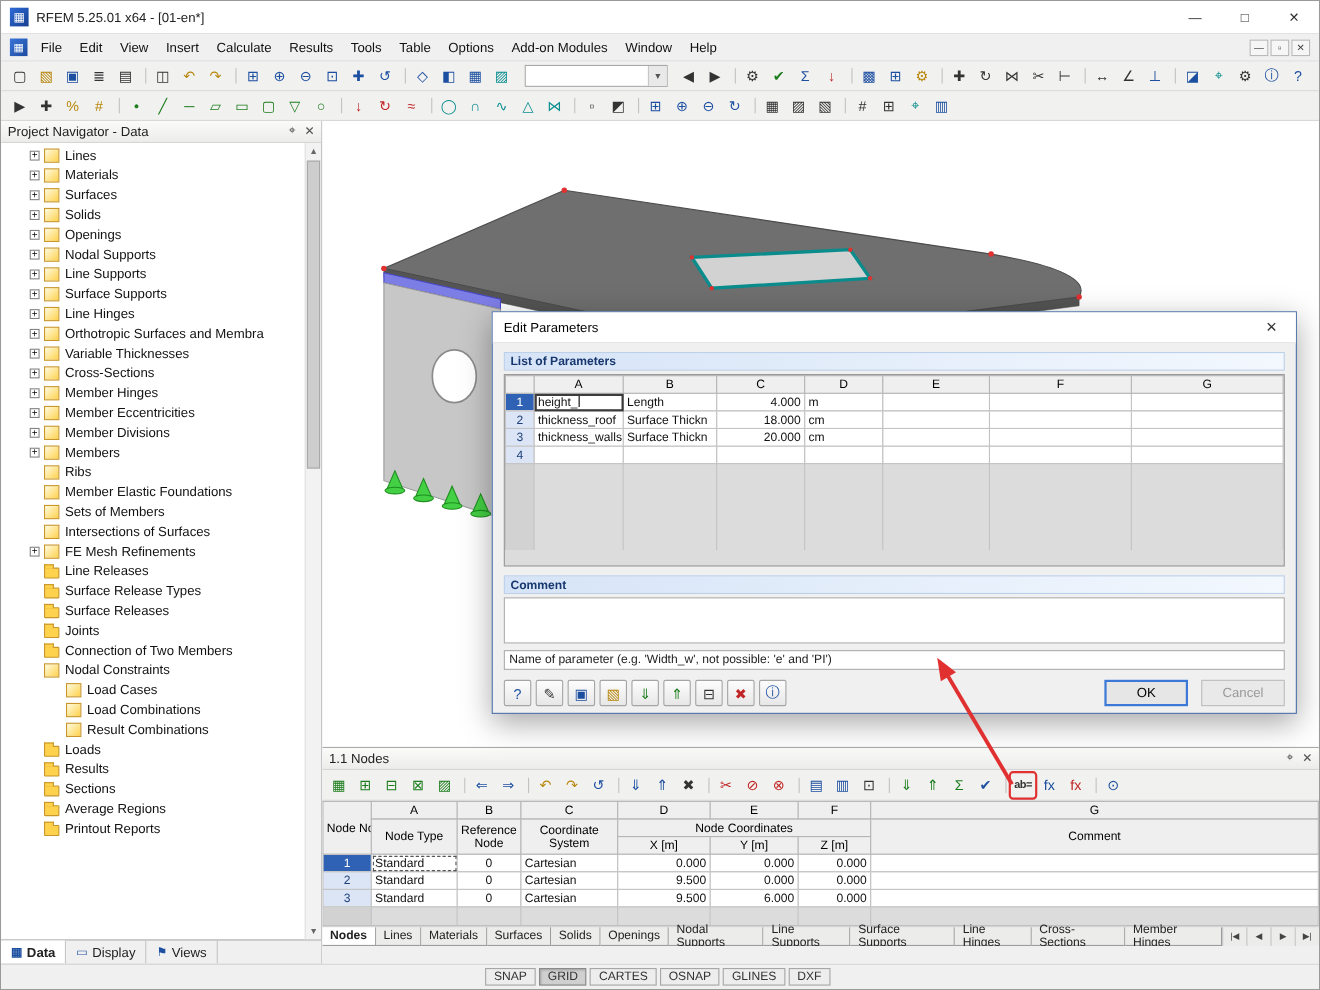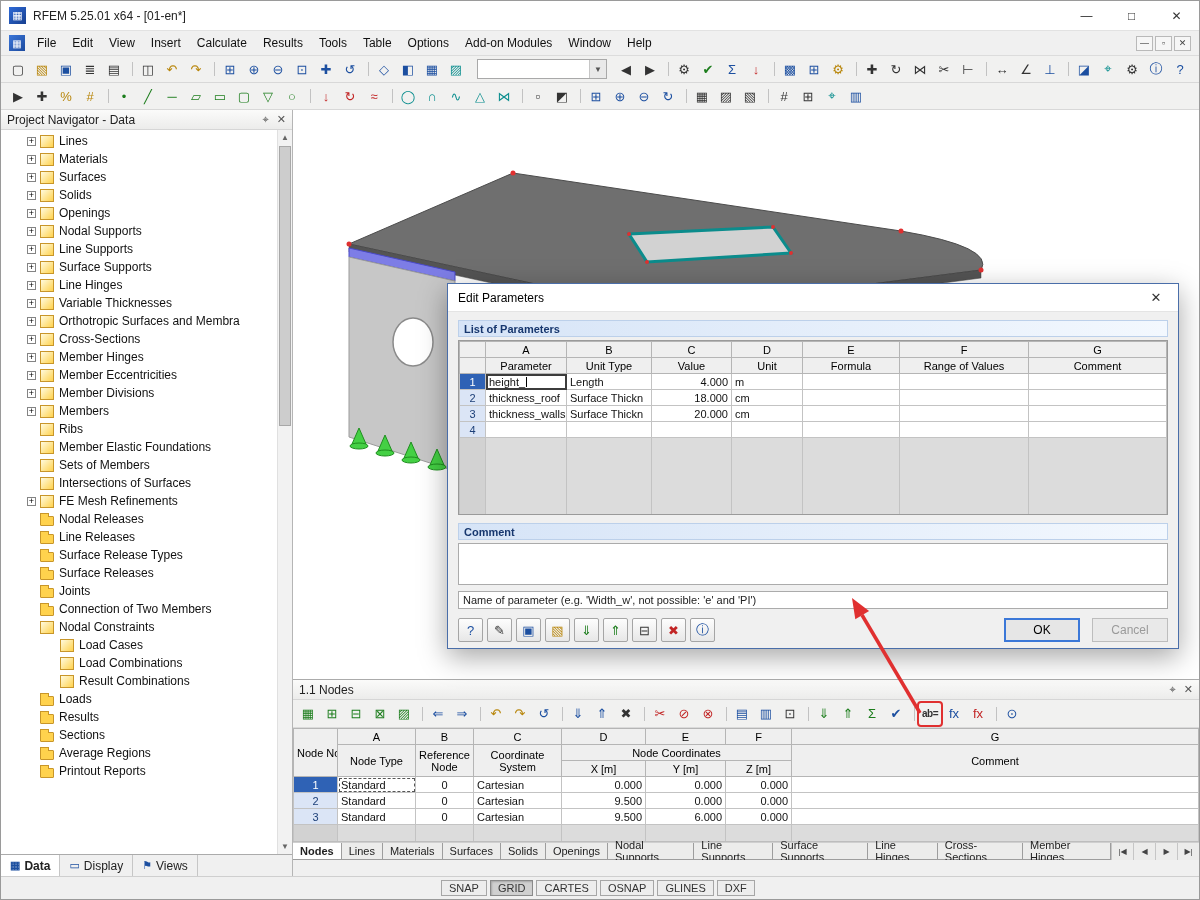--- a/index.html
+++ b/index.html
@@ -302,32 +302,32 @@
 
             <div class="titem lvl0">
               <span class="exp plus"></span>
               <span class="tico item"></span>
               <span class="tlabel">Line Hinges</span>
             </div>
 
             <div class="titem lvl0">
               <span class="exp plus"></span>
               <span class="tico item"></span>
+              <span class="tlabel">Orthotropic Surfaces and Membra</span>
+            </div>
+
+            <div class="titem lvl0">
+              <span class="exp plus"></span>
+              <span class="tico item"></span>
               <span class="tlabel">Variable Thicknesses</span>
             </div>
 
             <div class="titem lvl0">
               <span class="exp plus"></span>
               <span class="tico item"></span>
-              <span class="tlabel">Orthotropic Surfaces and Membra</span>
-            </div>
-
-            <div class="titem lvl0">
-              <span class="exp plus"></span>
-              <span class="tico item"></span>
               <span class="tlabel">Cross-Sections</span>
             </div>
 
             <div class="titem lvl0">
               <span class="exp plus"></span>
               <span class="tico item"></span>
               <span class="tlabel">Member Hinges</span>
             </div>
 
             <div class="titem lvl0">
@@ -372,25 +372,20 @@
               <span class="tico item"></span>
               <span class="tlabel">Intersections of Surfaces</span>
             </div>
 
             <div class="titem lvl0">
               <span class="exp plus"></span>
               <span class="tico item"></span>
               <span class="tlabel">FE Mesh Refinements</span>
             </div>
 
-            <div class="titem lvl0">
-              <span class="exp noexp"></span>
-              <span class="tico folder"></span>
-              <span class="tlabel">Nodal Releases</span>
-            </div>
 
 
             <div class="titem lvl0">
               <span class="exp noexp"></span>
               <span class="tico folder"></span>
               <span class="tlabel">Line Releases</span>
             </div>
 
             <div class="titem lvl0">
               <span class="exp noexp"></span>
@@ -721,30 +716,20 @@
             <tr class="lrow">
               <th></th>
               <th class="selcol">A</th>
               <th>B</th>
               <th>C</th>
               <th>D</th>
               <th>E</th>
               <th>F</th>
               <th>G</th>
             </tr>
-            <tr class="hrow">
-              <th></th>
-              <th>Parameter</th>
-              <th>Unit Type</th>
-              <th>Value</th>
-              <th>Unit</th>
-              <th>Formula</th>
-              <th>Range of Values</th>
-              <th>Comment</th>
-            </tr>
           </thead>
           <tbody>
 
               <tr>
                 <th class="rowh sel">1</th>
                 <td class="l editing">height_</td>
                 <td class="l">Length</td>
                 <td class="r">4.000</td>
                 <td class="l">m</td>
                 <td class="l"></td>

